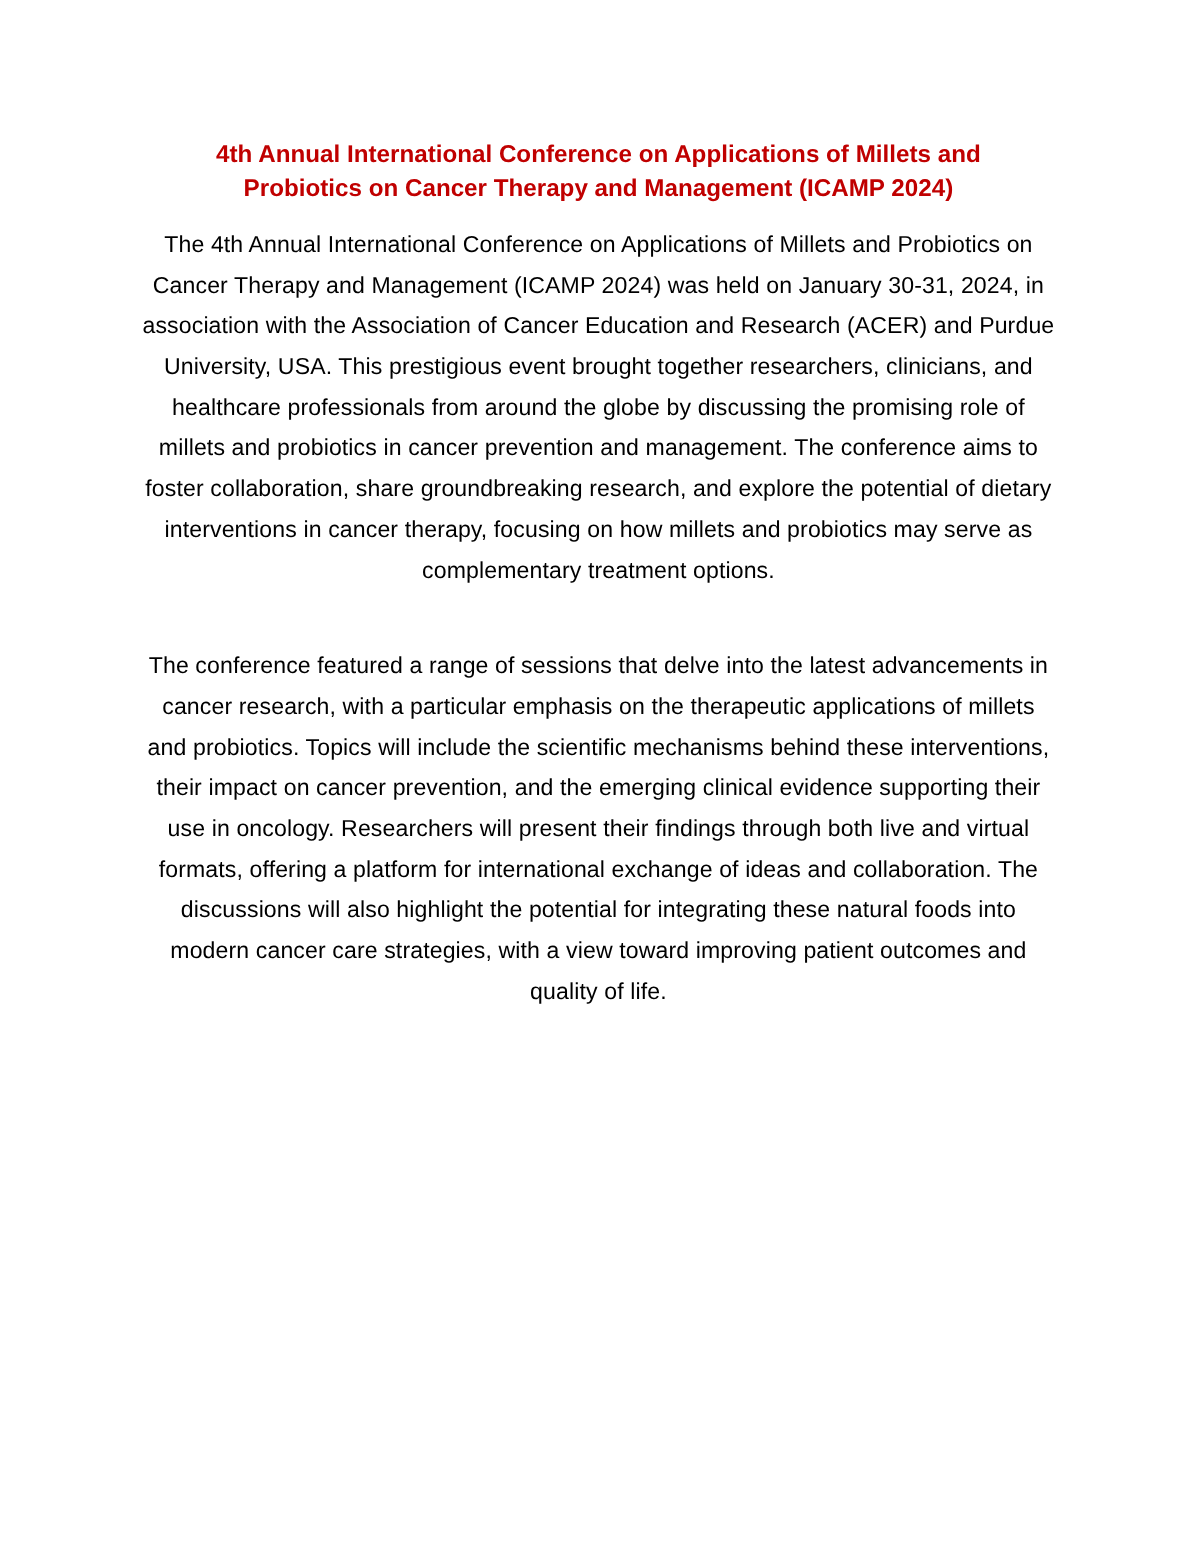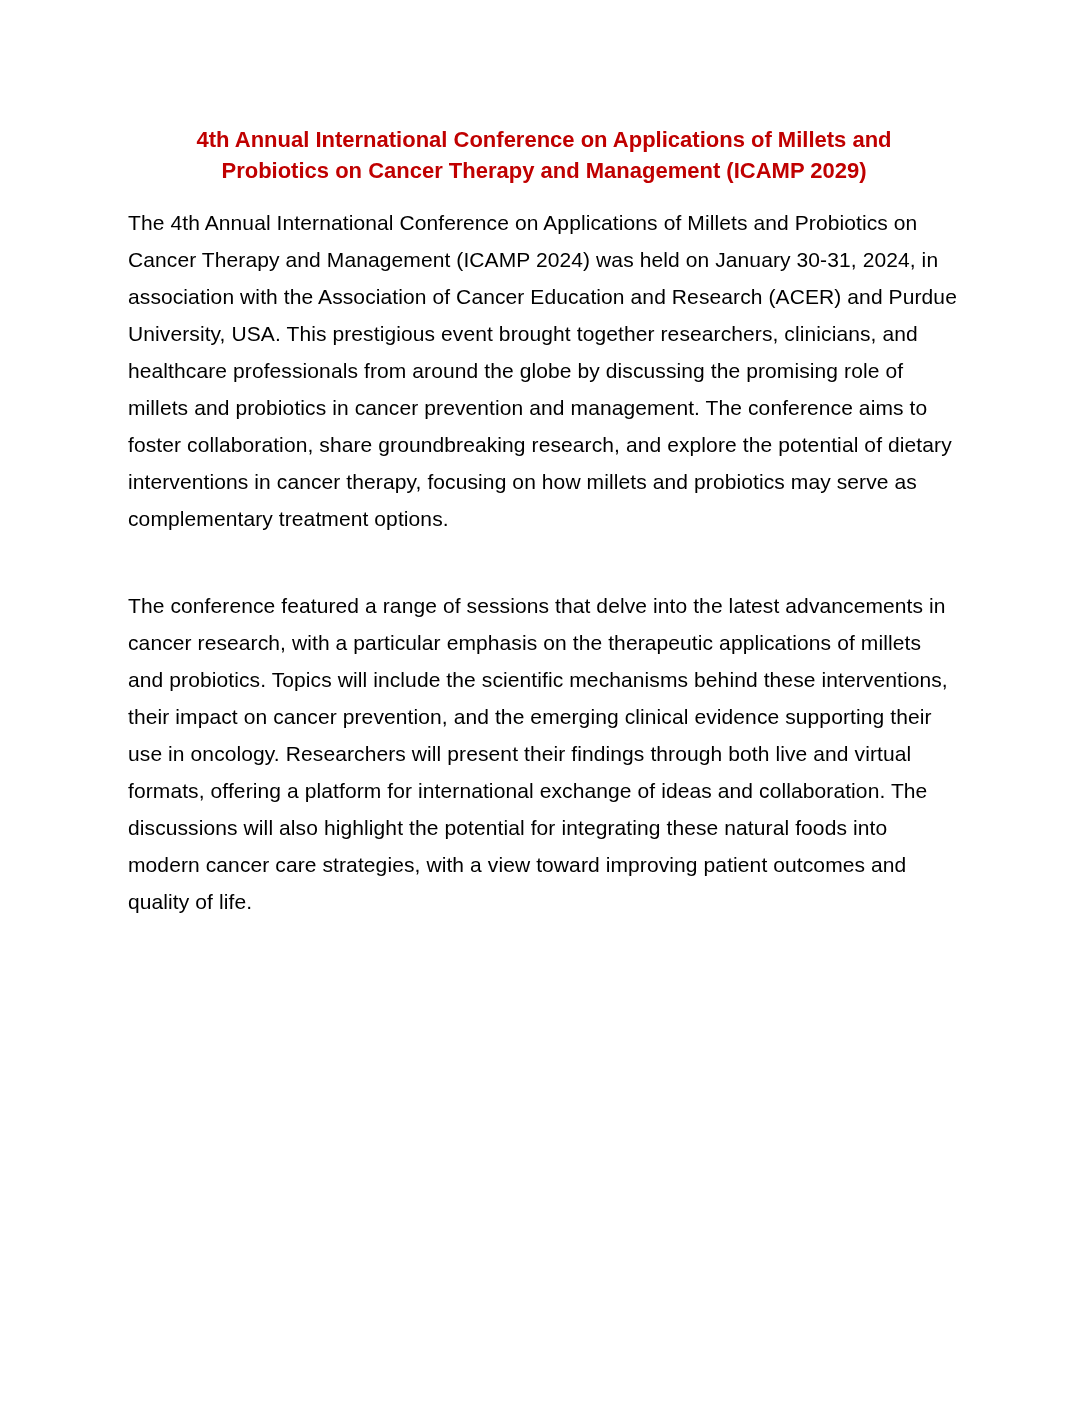--- a/index.html
+++ b/index.html
@@ -29,33 +29,33 @@
     color: #C00000;
     margin: 0 0 18px 0;
   }
   .doc-title .title-line {
     display: block;
   }
   .body-para {
     font-size: 21px;
     line-height: 37px;
     color: #000000;
-    text-align: left;
+    text-align: center;
     margin: 0;
     letter-spacing: 0.1px;
   }
   .body-para + .body-para {
     margin-top: 50px;
   }
 </style>
 </head>
 <body>
 
 <div class="page">
   <h1 class="doc-title">
     <span class="title-line">4th Annual International Conference on Applications of Millets and</span>
-    <span class="title-line">Probiotics on Cancer Therapy and Management (ICAMP 2029)</span>
+    <span class="title-line">Probiotics on Cancer Therapy and Management (ICAMP 2024)</span>
   </h1>
 
   <p class="body-para">The 4th Annual International Conference on Applications of Millets and Probiotics on Cancer Therapy and Management (ICAMP 2024) was held on January 30-31, 2024, in association with the Association of Cancer Education and Research (ACER) and Purdue University, USA. This prestigious event brought together researchers, clinicians, and healthcare professionals from around the globe by discussing the promising role of millets and probiotics in cancer prevention and management. The conference aims to foster collaboration, share groundbreaking research, and explore the potential of dietary interventions in cancer therapy, focusing on how millets and probiotics may serve as complementary treatment options.</p>
 
   <p class="body-para">The conference featured a range of sessions that delve into the latest advancements in cancer research, with a particular emphasis on the therapeutic applications of millets and probiotics. Topics will include the scientific mechanisms behind these interventions, their impact on cancer prevention, and the emerging clinical evidence supporting their use in oncology. Researchers will present their findings through both live and virtual formats, offering a platform for international exchange of ideas and collaboration. The discussions will also highlight the potential for integrating these natural foods into modern cancer care strategies, with a view toward improving patient outcomes and quality of life.</p>
 </div>
 
 </body></html>

